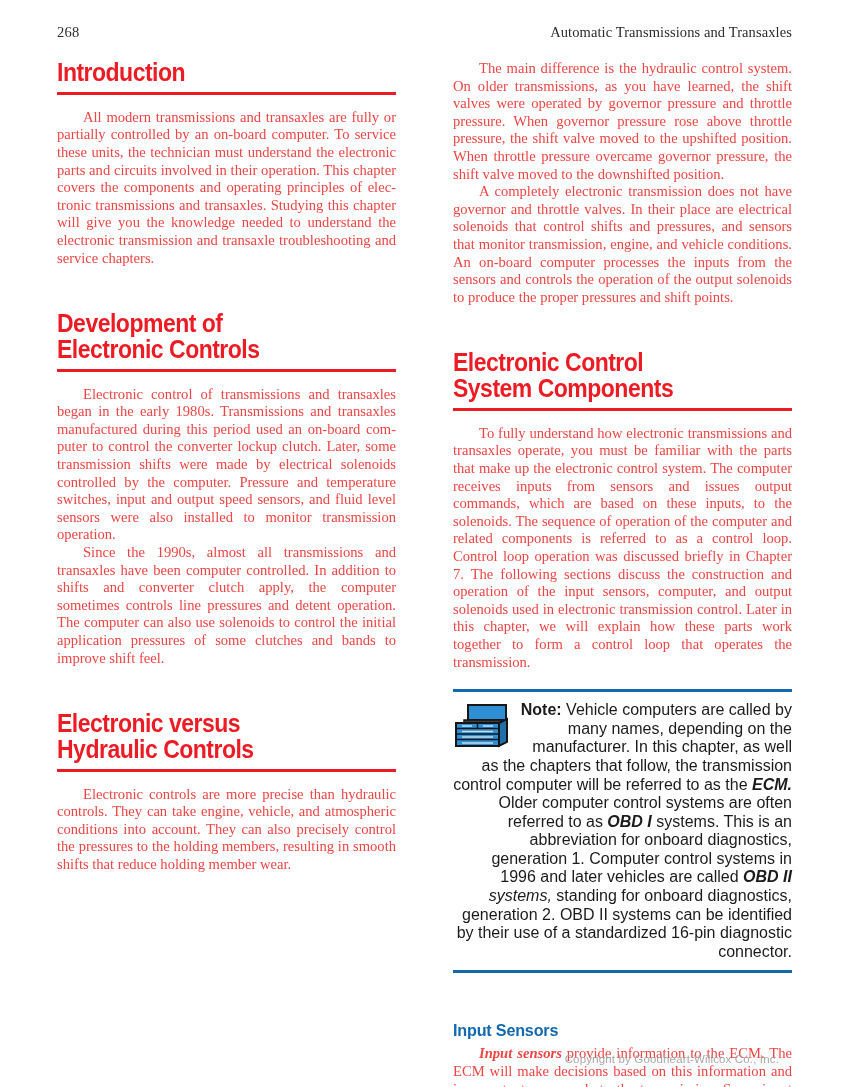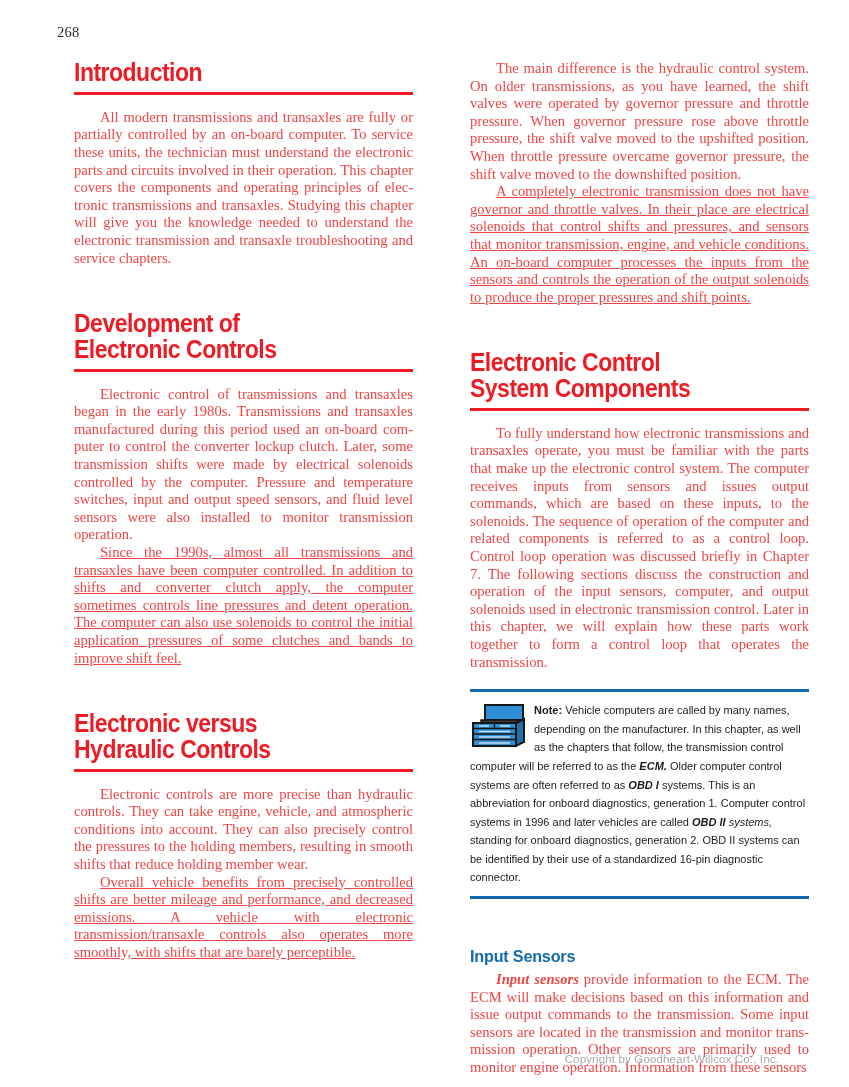--- a/index.html
+++ b/index.html
@@ -39,21 +39,21 @@
     font-family: "Liberation Serif", serif;
     font-size: 14.5px;
     color: #2b2b2b;
     letter-spacing: .1px;
   }
 
   
   .columns {
     position: absolute;
     top: 60px;
-    left: 74px;
+    left: 57px;
     width: 735px;
     height: 965px;
     display: flex;
     gap: 57px;
   }
   .col {
     width: 339px;
     position: relative;
   }
 
@@ -93,41 +93,41 @@
     margin: 0;
     font-family: "Liberation Serif", serif;
     font-size: 14.6px;
     line-height: 17.6px;
     text-align: justify;
     text-indent: 26px;
     color: #ef4444;
     -webkit-hyphens: auto;
     hyphens: auto;
   }
-  p.body + p.body { margin-top: 0; text-decoration: underline; }
+  p.body + p.body { margin-top: 0; }
 
   .gap-lg { height: 44px; }
   .gap-md { height: 30px; }
 
   
   .note {
     margin-top: 18px;
     margin-bottom: 18px;
   }
   .note .rule-blue {
     height: 3px;
     background: #1269B0;
     width: 100%;
   }
   .note-body {
     font-family: "Liberation Sans", sans-serif;
-    font-size: 11px;
+    font-size: 16px;
     line-height: 18.6px;
     color: #1b1b1b;
-    text-align: left;
+    text-align: right;
     padding: 9px 0 9px 0;
   }
   .note-body b { font-weight: bold; }
   .note-body i { font-style: italic; }
   .note-body .bi { font-weight: bold; font-style: italic; }
   .toolbox-icon {
     float: left;
     width: 56px;
     height: 46px;
     margin: 2px 8px 2px 0;
@@ -145,20 +145,21 @@
     letter-spacing: .15px;
   }
 </style>
 </head>
 <body>
 
 <div class="page">
 
   <div class="running-head">
     <span class="folio">268</span>
+    <span class="book-title">Automatic Transmissions and Transaxles</span>
   </div>
 
   <div class="columns">
 
     <div class="col">
 
       <h2 class="sec-head">
         <span class="ln">Introduction</span>
       </h2>
       <div class="rule-red"></div>
@@ -178,21 +179,20 @@
 
       <div class="gap-lg"></div>
 
       <h2 class="sec-head">
         <span class="ln">Electronic versus</span>
         <span class="ln">Hydraulic Controls</span>
       </h2>
       <div class="rule-red"></div>
 
       <p class="body">Electronic controls are more precise than hydraulic controls. They can take engine, vehicle, and atmospheric conditions into account. They can also precisely control the pressures to the holding members, resulting in smooth shifts that reduce holding member wear.</p>
-      <p class="body">Overall vehicle benefits from precisely controlled shifts are better mileage and performance, and decreased emissions. A vehicle with electronic transmission/transaxle controls also operates more smoothly, with shifts that are barely perceptible.</p>
     </div>
 
     <div class="col">
 
       <p class="body">The main difference is the hydraulic control system. On older transmissions, as you have learned, the shift valves were operated by governor pressure and throttle pressure. When governor pressure rose above throttle pressure, the shift valve moved to the upshifted position. When throttle pressure overcame governor pressure, the shift valve moved to the downshifted position.</p>
       <p class="body">A completely electronic transmission does not have governor and throttle valves. In their place are electrical solenoids that control shifts and pressures, and sensors that monitor transmission, engine, and vehicle conditions. An on-board computer processes the inputs from the sensors and controls the operation of the output solenoids to pro­duce the proper pressures and shift points.</p>
 
       <div class="gap-lg"></div>
 
       <h2 class="sec-head">

